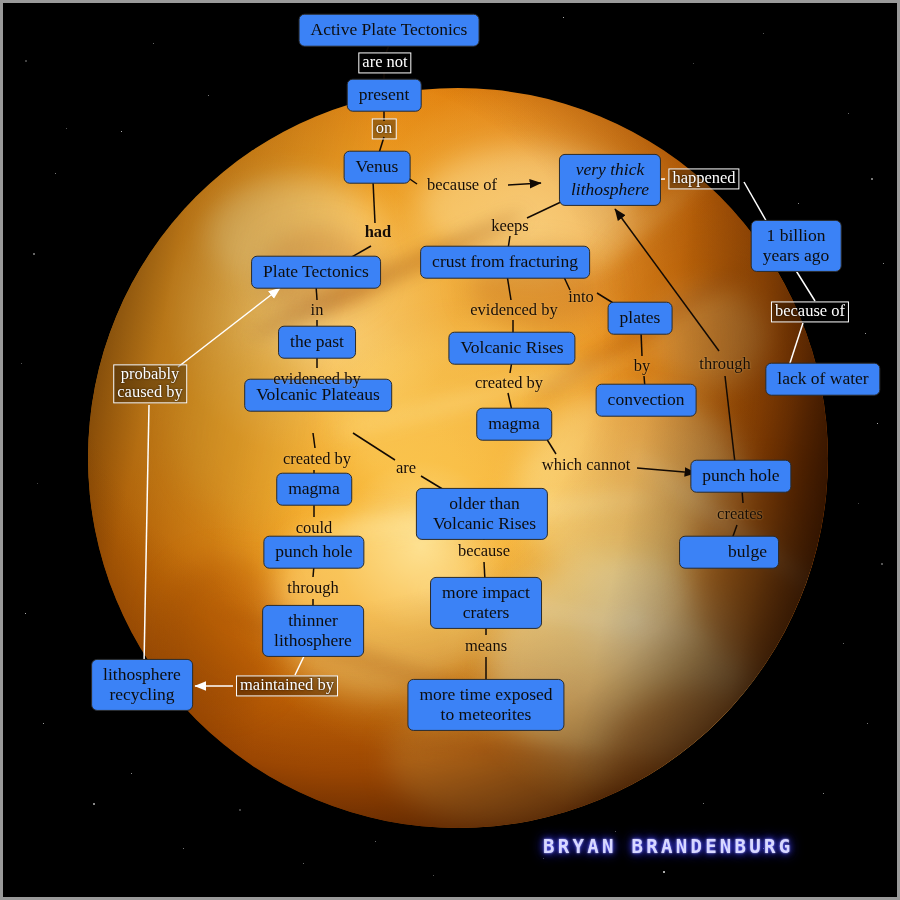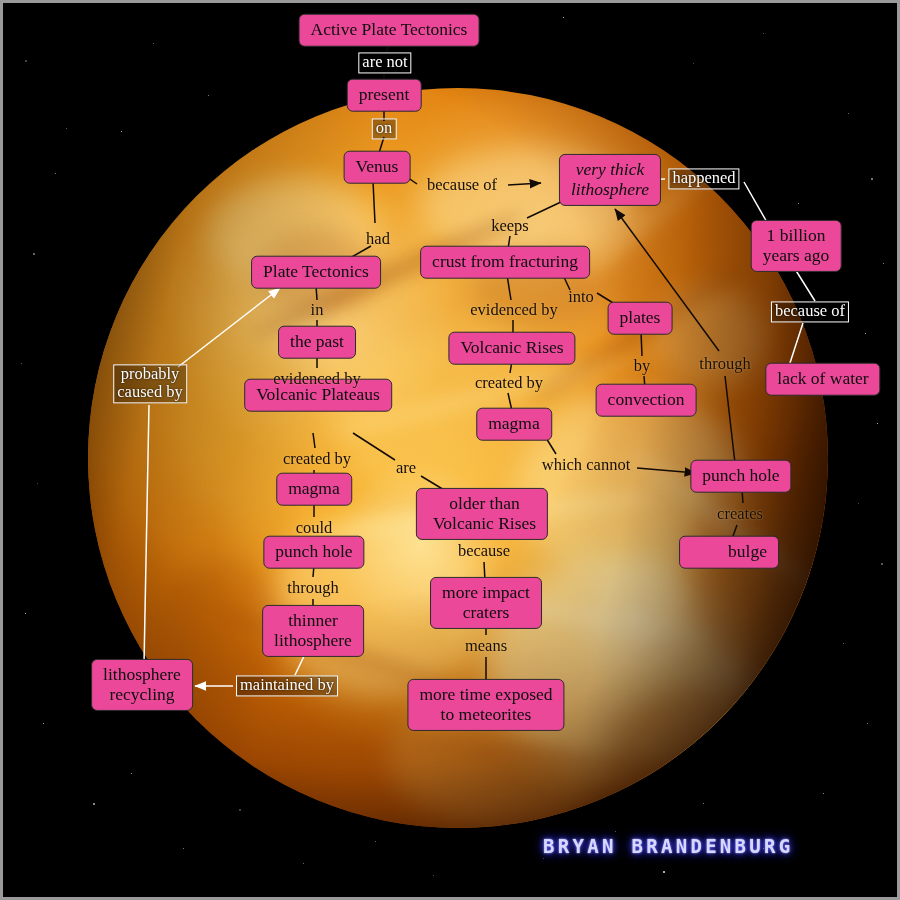--- a/index.html
+++ b/index.html
@@ -35,21 +35,21 @@
       radial-gradient(circle at 34% 34%, rgba(0,0,0,0) 38%, rgba(60,20,0,.30) 62%, rgba(25,8,0,.72) 83%, rgba(0,0,0,.96) 97%),
       linear-gradient(102deg, rgba(0,0,0,.66) 0%, rgba(0,0,0,.22) 14%, rgba(0,0,0,0) 34%, rgba(0,0,0,0) 70%, rgba(0,0,0,.30) 86%, rgba(0,0,0,.85) 100%);
   }
 
   
   #links{position:absolute;inset:0;width:900px;height:900px;pointer-events:none;}
 
   
   .node{
     position:absolute;
-    background:#ec4899;
+    background:#3b82f6;
     border:1px solid #2b2b2b;
     border-radius:6px;
     color:#0d0d0d;
     font-size:17.5px;
     line-height:1.12;
     text-align:center;
     padding:5px 11px 6px;
     white-space:pre;
     box-sizing:border-box;
     transform:translate(-50%,-50%);
@@ -277,21 +277,21 @@
       <div class="node" style="left: 139px; top: 682px;">lithosphere
 recycling</div>
       <div class="node" style="left: 483px; top: 702px;">more time exposed
 to meteorites</div>
     </div>
   <div id="label-layer">
       <div class="lbl light" style="left: 382px; top: 60px;">are not</div>
       <div class="lbl light" style="left: 381px; top: 126px;">on</div>
       <div class="lbl dark" style="left: 459px; top: 182px;">because of</div>
       <div class="lbl light" style="left: 701px; top: 176px;">happened</div>
-      <div class="lbl dark" style="left: 375px; top: 236px;">had</div>
+      <div class="lbl dark" style="left: 375px; top: 229px; font-weight: bold;">had</div>
       <div class="lbl dark" style="left: 507px; top: 223px;">keeps</div>
       <div class="lbl dark" style="left: 314px; top: 307px; font-family: Liberation Serif, serif;">in</div>
       <div class="lbl dark" style="left: 578px; top: 294px;">into</div>
       <div class="lbl light" style="left: 807px; top: 309px;">because of</div>
       <div class="lbl dark" style="left: 511px; top: 307px;">evidenced by</div>
       <div class="lbl dark" style="left: 314px; top: 376px;">evidenced by</div>
       <div class="lbl dark" style="left: 639px; top: 363px;">by</div>
       <div class="lbl dark" style="left: 722px; top: 361px;">through</div>
       <div class="lbl dark" style="left: 506px; top: 380px;">created by</div>
       <div class="lbl light" style="left: 147px; top: 381px;">probably

